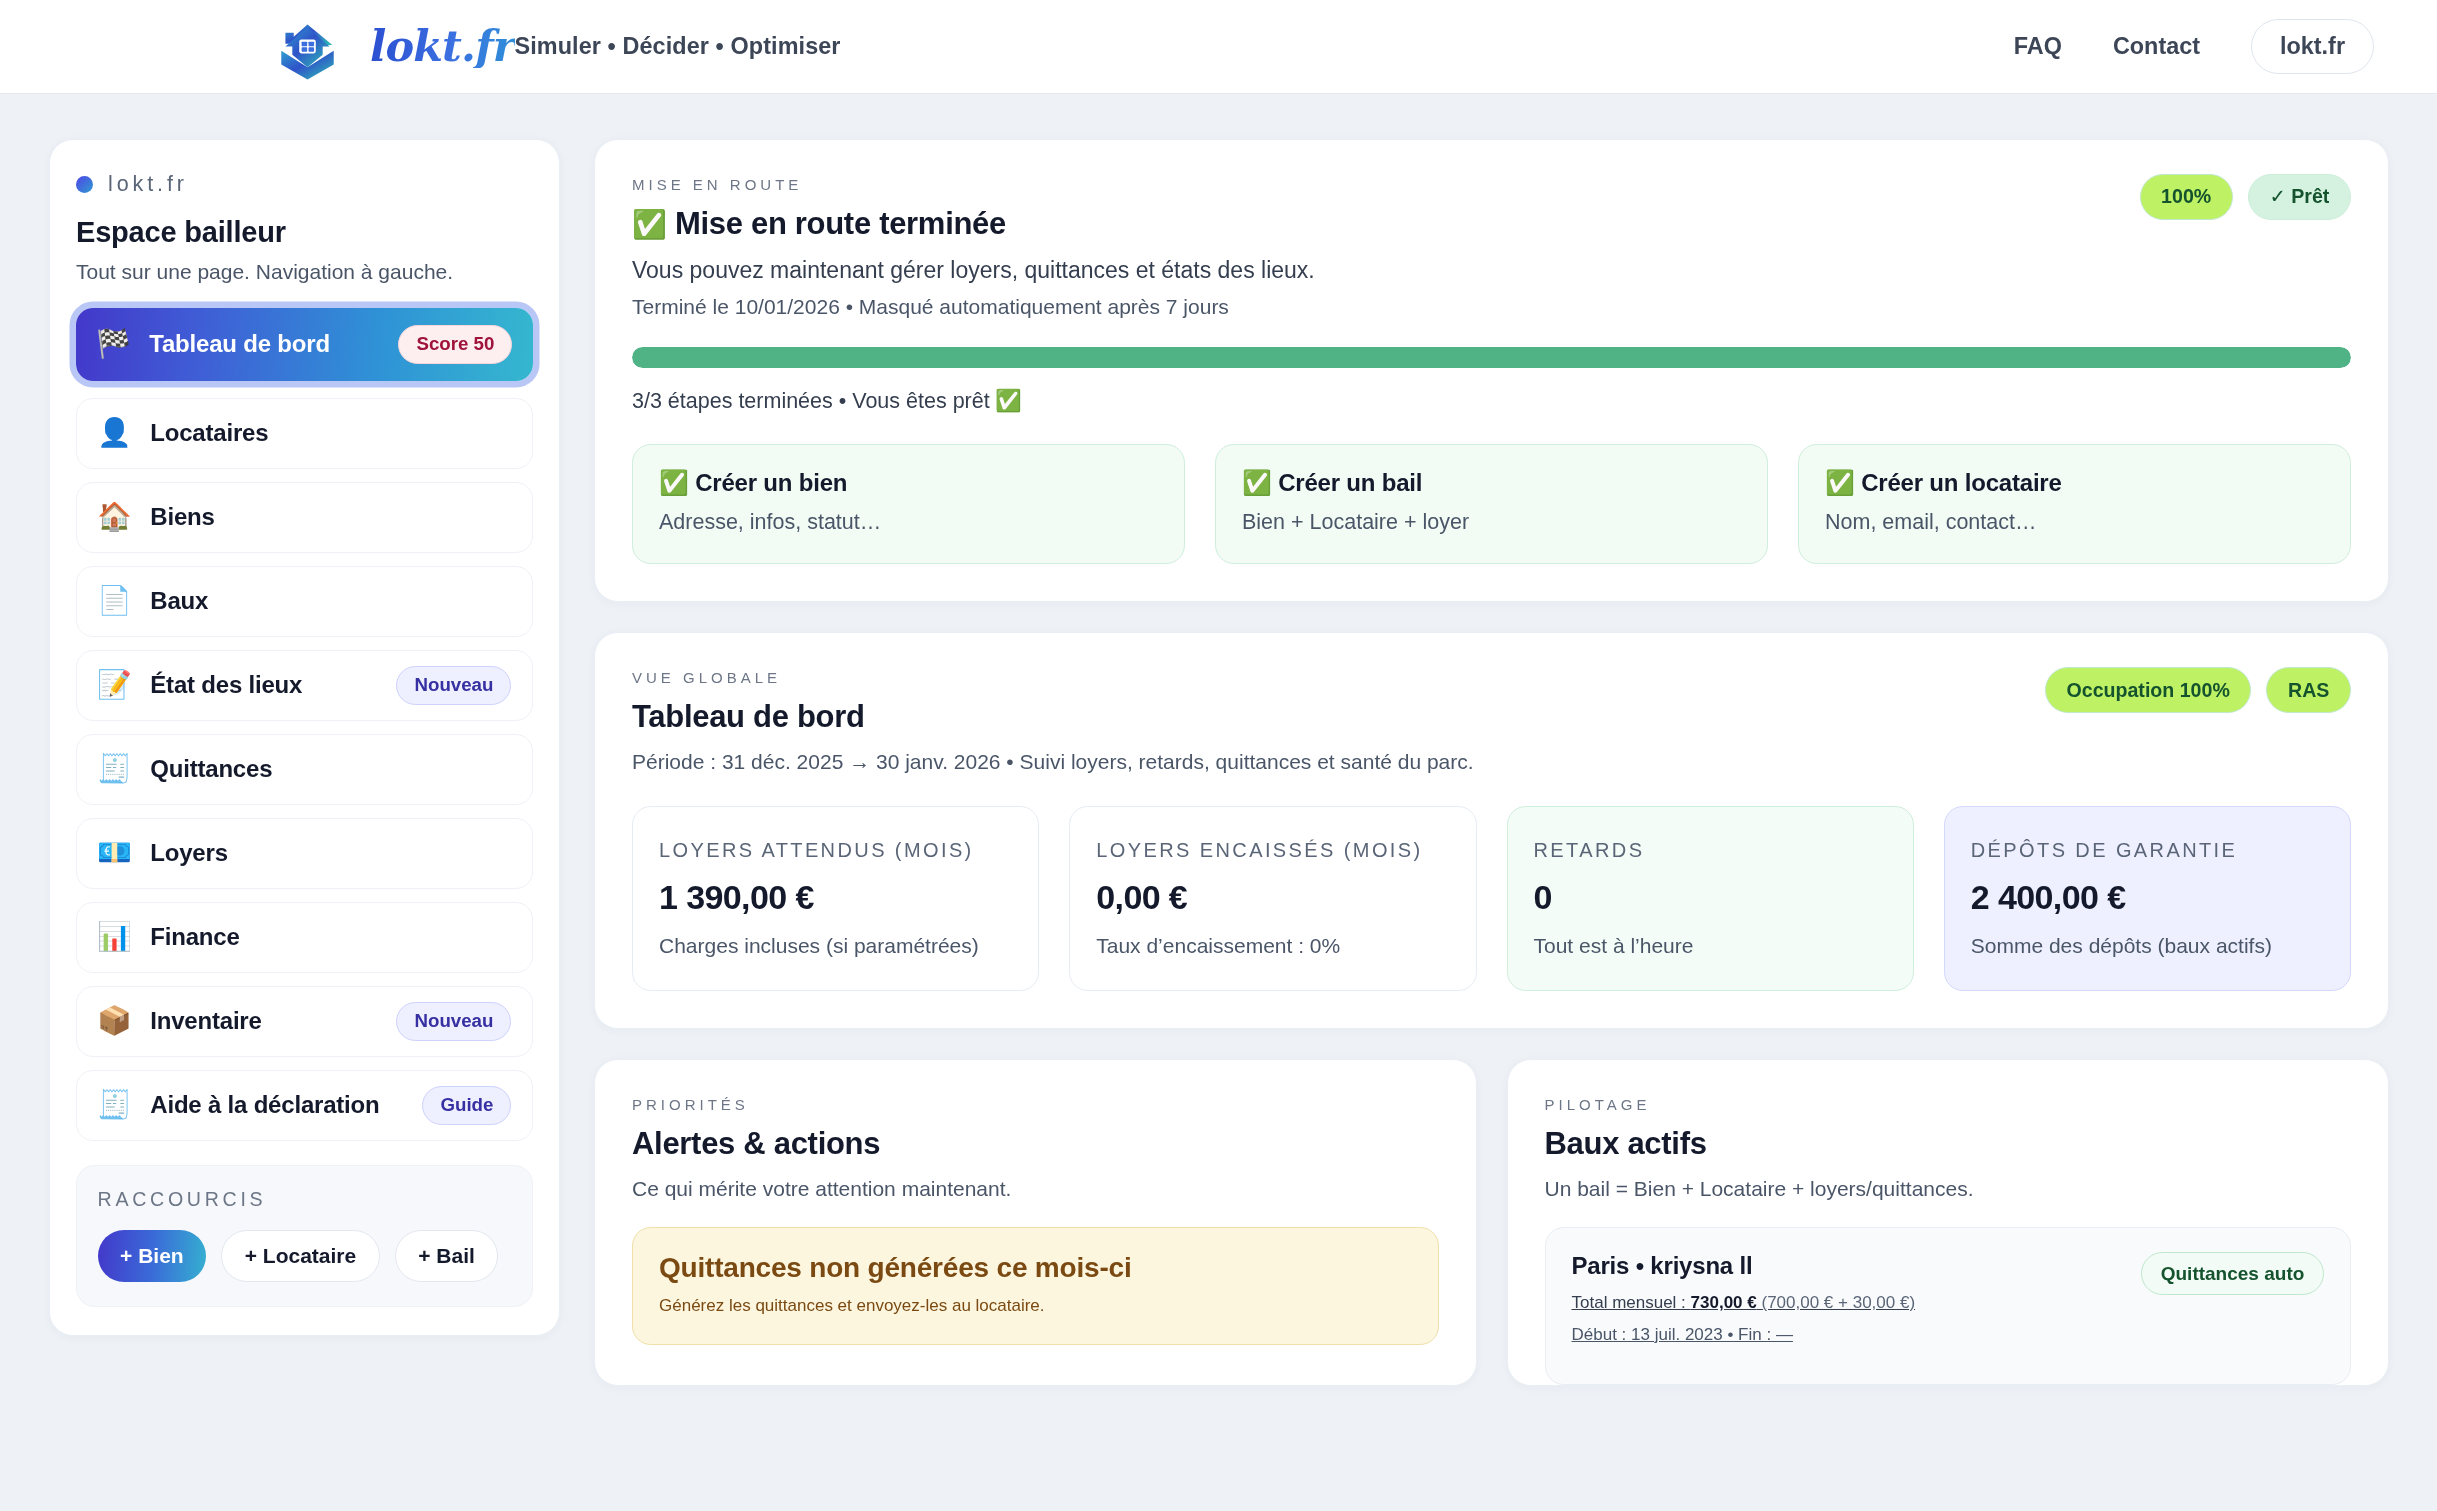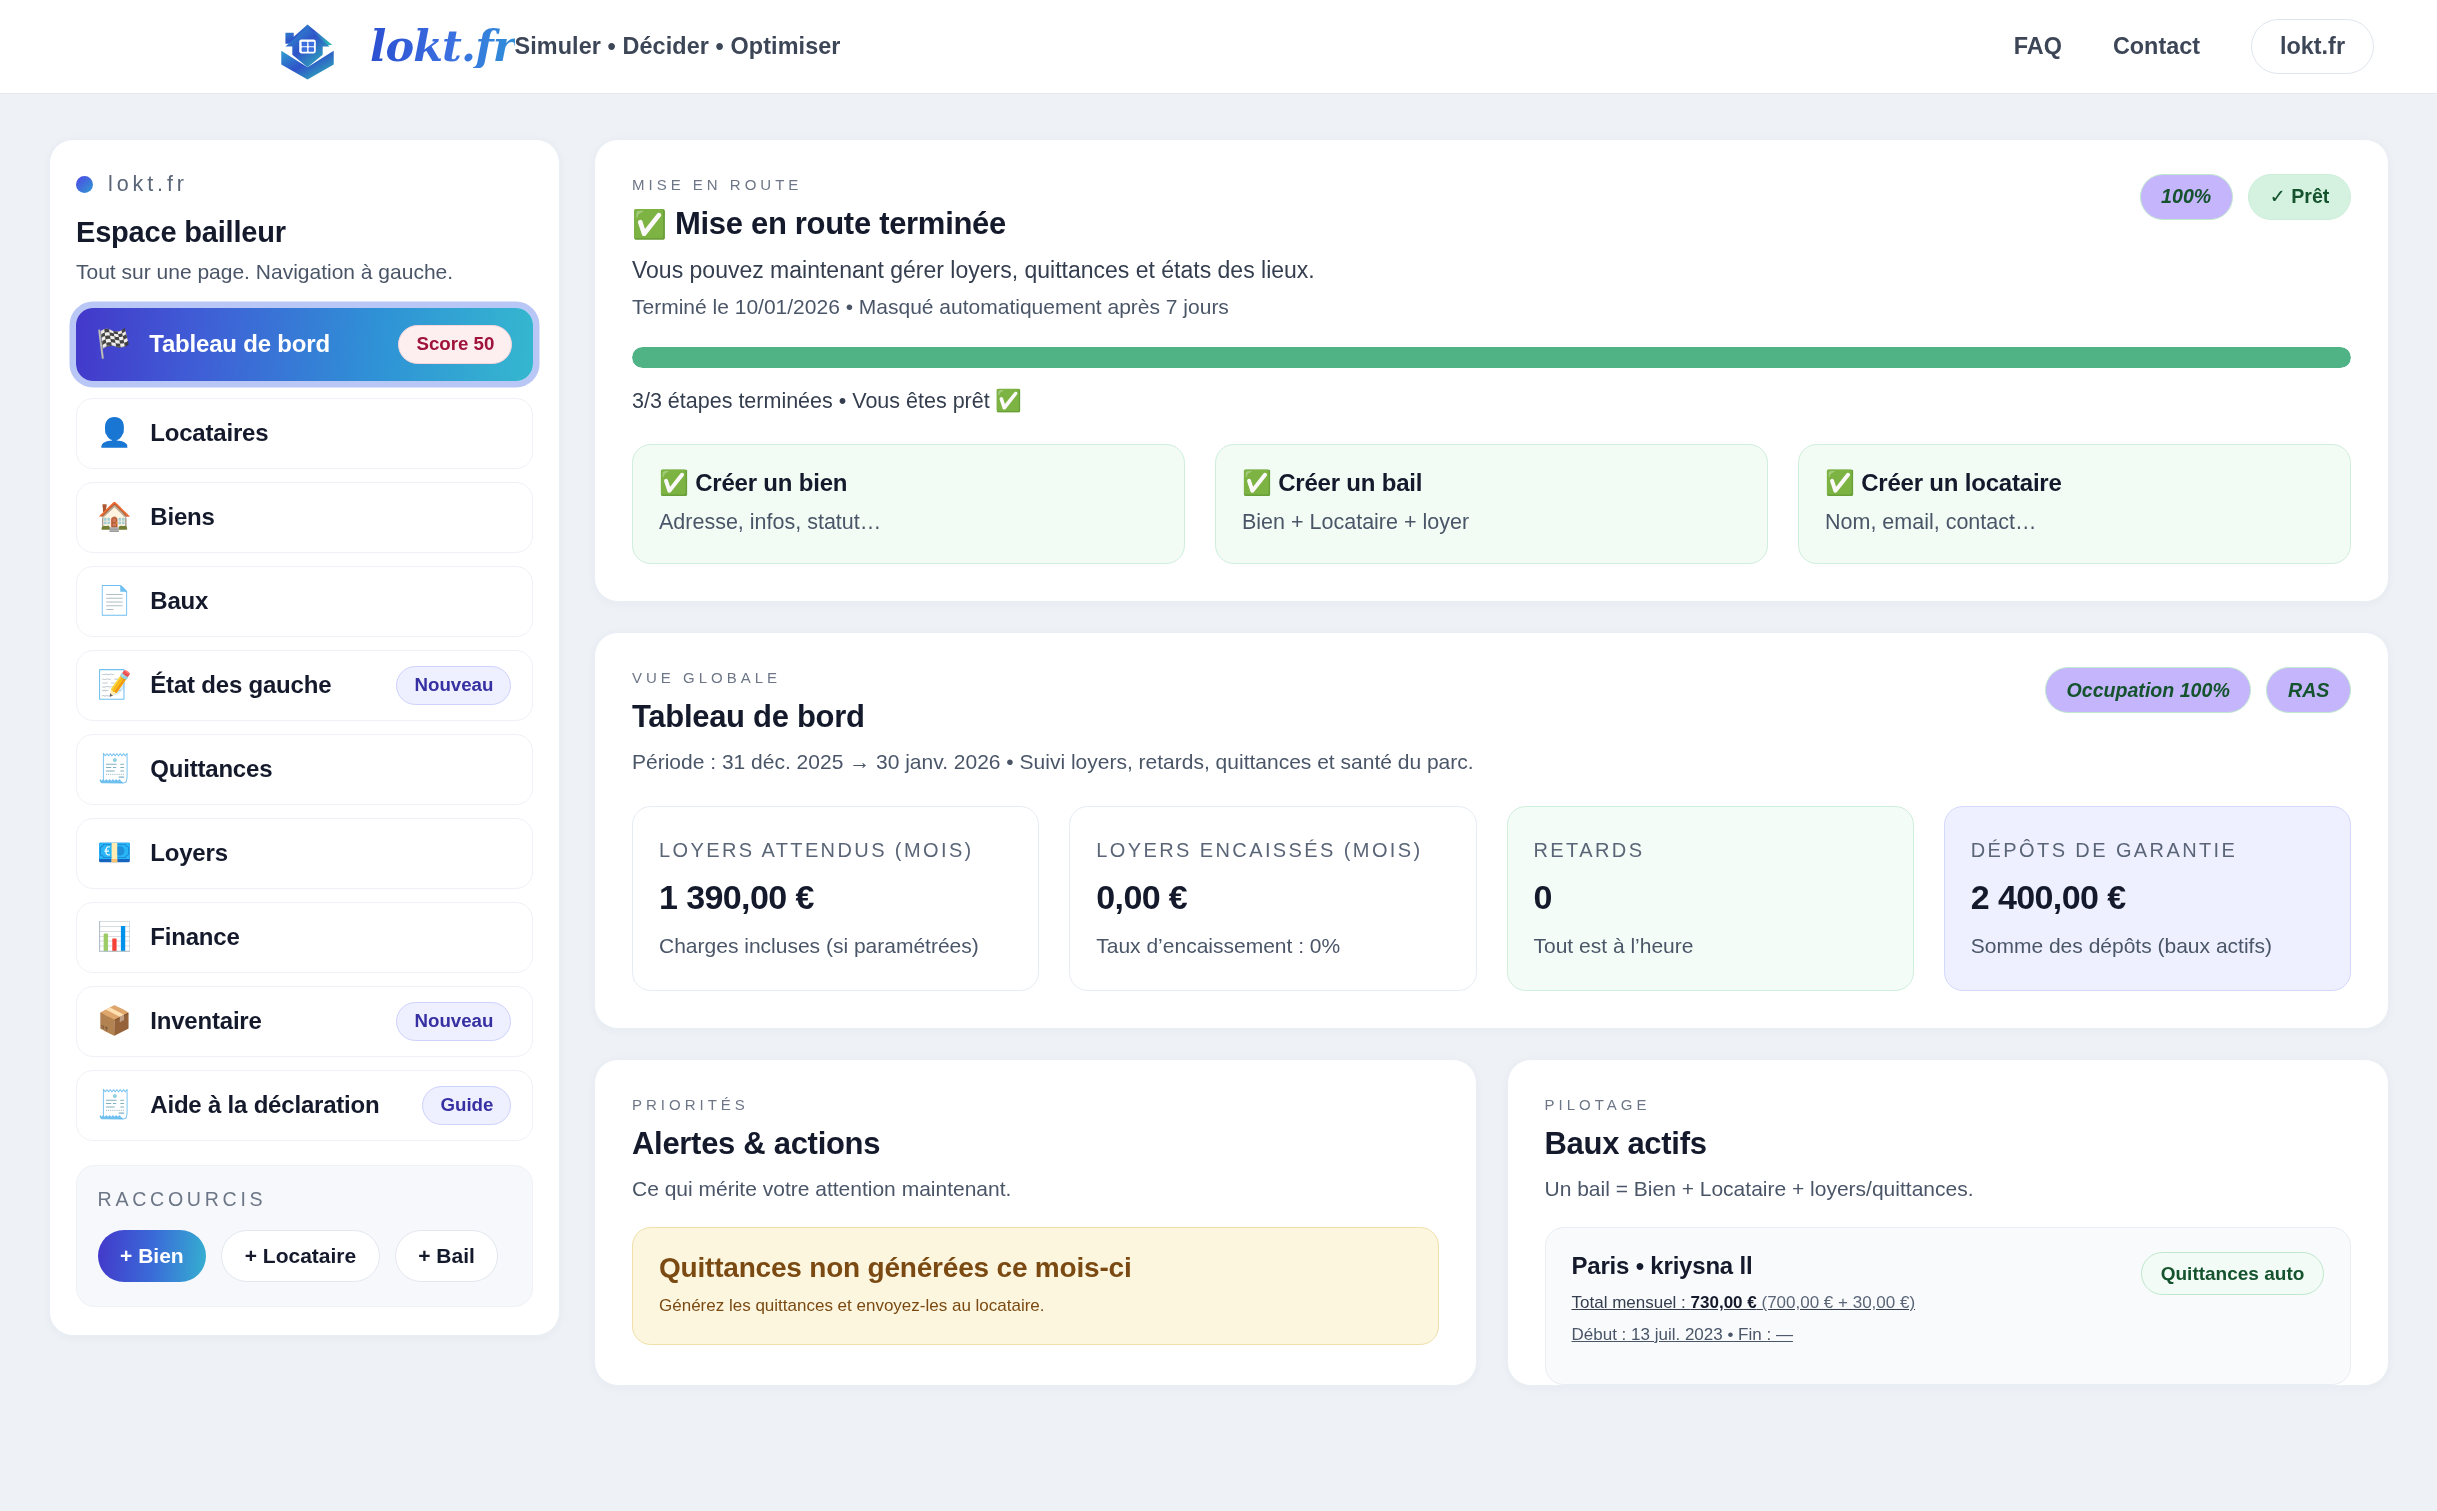--- a/index.html
+++ b/index.html
@@ -174,21 +174,21 @@
   .card-h1 { font-size: 31px; font-weight: 700; color: #141a2b; letter-spacing: -0.3px; margin-bottom: 15px; }
   .card-h1 .emo { font-size: 28px; }
   .card-p { font-size: 23px; color: #343e4f; margin-bottom: 11.2px; }
   .card-meta { font-size: 21px; color: #4a5668; }
 
   .chiprow { position: absolute; top: 34px; right: 37px; display: flex; gap: 15px; align-items: center; }
   .chip {
     border-radius: 935px; font-size: 19.6px; font-weight: 700;
     padding: 10.3px 20.6px; white-space: nowrap;
   }
-  .chip-outline-green { background: #c4b5fd; color: #14532d; border: 1.4px solid #bfe8cd; font-style: italic; }
+  .chip-outline-green { background: #bef264; color: #14532d; border: 1.4px solid #bfe8cd; }
   .chip-solid-green  { background: #d5f2e0; color: #14532d; border: 1.4px solid #cdeedb; }
 
   .progress-track {
     margin-top: 28px;
     height: 20.6px;
     border-radius: 935px;
     background: #eaf0f6;
     overflow: hidden;
   }
   .progress-fill { height: 100%; border-radius: 935px; background: #4fb385; }
@@ -316,21 +316,21 @@
       <span class="lbl">Biens</span>
     </div>
 
     <div class="nav-item">
       <span class="ico">📄</span>
       <span class="lbl">Baux</span>
     </div>
 
     <div class="nav-item">
       <span class="ico">📝</span>
-      <span class="lbl">État des gauche</span>
+      <span class="lbl">État des lieux</span>
       <span class="badge badge-new">Nouveau</span>
     </div>
 
     <div class="nav-item">
       <span class="ico">🧾</span>
       <span class="lbl">Quittances</span>
     </div>
 
     <div class="nav-item">
       <span class="ico">💶</span>

